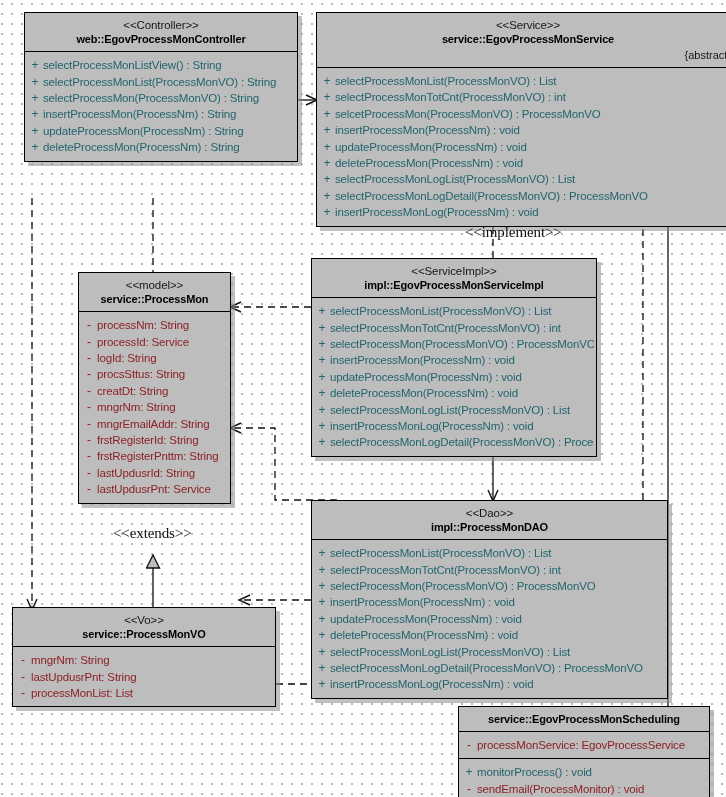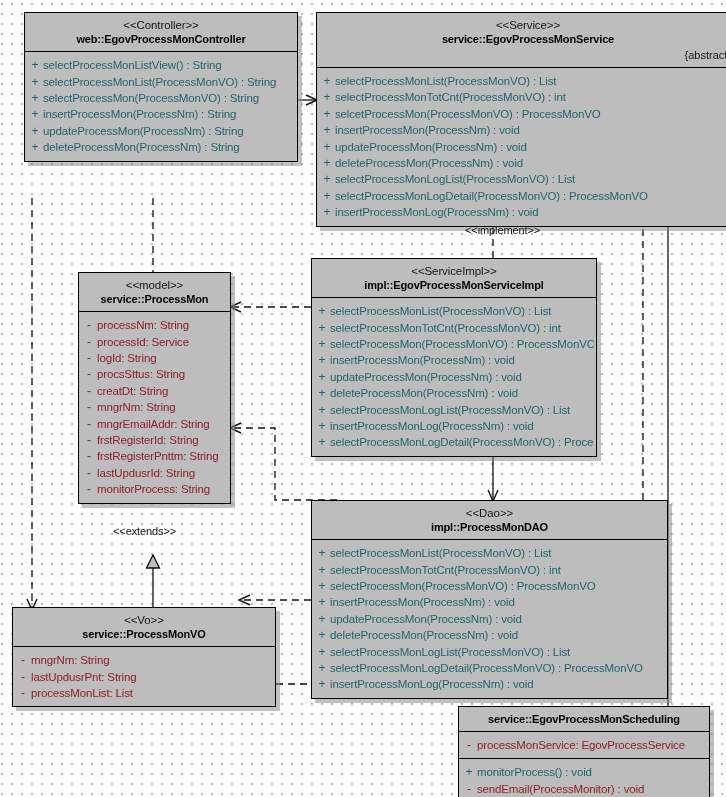--- a/index.html
+++ b/index.html
@@ -90,25 +90,26 @@
   #wires {
     position: absolute;
     left: 0; top: 0;
     width: 726px;
     height: 797px;
     z-index: 3;
     pointer-events: none;
   }
   .edge-label {
     position: absolute;
-    font-size: 11px;
+    font-size: 15px;
     color: #101010;
     white-space: nowrap;
     z-index: 6;
     letter-spacing: -0.1px;
+    font-family: Liberation Serif, serif;
   }
 </style>
 </head>
 <body>
 
 <div id="canvas">
 
   <svg id="wires" viewBox="0 0 726 797" width="726" height="797" xmlns="http://www.w3.org/2000/svg">
     <defs>
       <marker id="openArrow" markerWidth="14" markerHeight="12" refX="11" refY="6" orient="auto" markerUnits="userSpaceOnUse">
@@ -284,21 +285,21 @@
       <div class="uml-member m-attr">
           <span class="uml-vis">-</span>
           <span class="uml-text">frstRegisterPnttm:  String</span>
         </div>
       <div class="uml-member m-attr">
           <span class="uml-vis">-</span>
           <span class="uml-text">lastUpdusrId:  String</span>
         </div>
       <div class="uml-member m-attr">
           <span class="uml-vis">-</span>
-          <span class="uml-text">monitorProcess:  String</span>
+          <span class="uml-text">lastUpdusrPnt:  Service</span>
         </div>
     </div>
   </div>
 
   <div class="uml-class" style="left:311px; top:258px; width:286px;">
     <div class="uml-header">
       <span class="uml-stereotype">&lt;&lt;ServiceImpl&gt;&gt;</span>
       <span class="uml-name">impl::EgovProcessMonServiceImpl</span>
     </div>
     <div class="uml-compartment">

